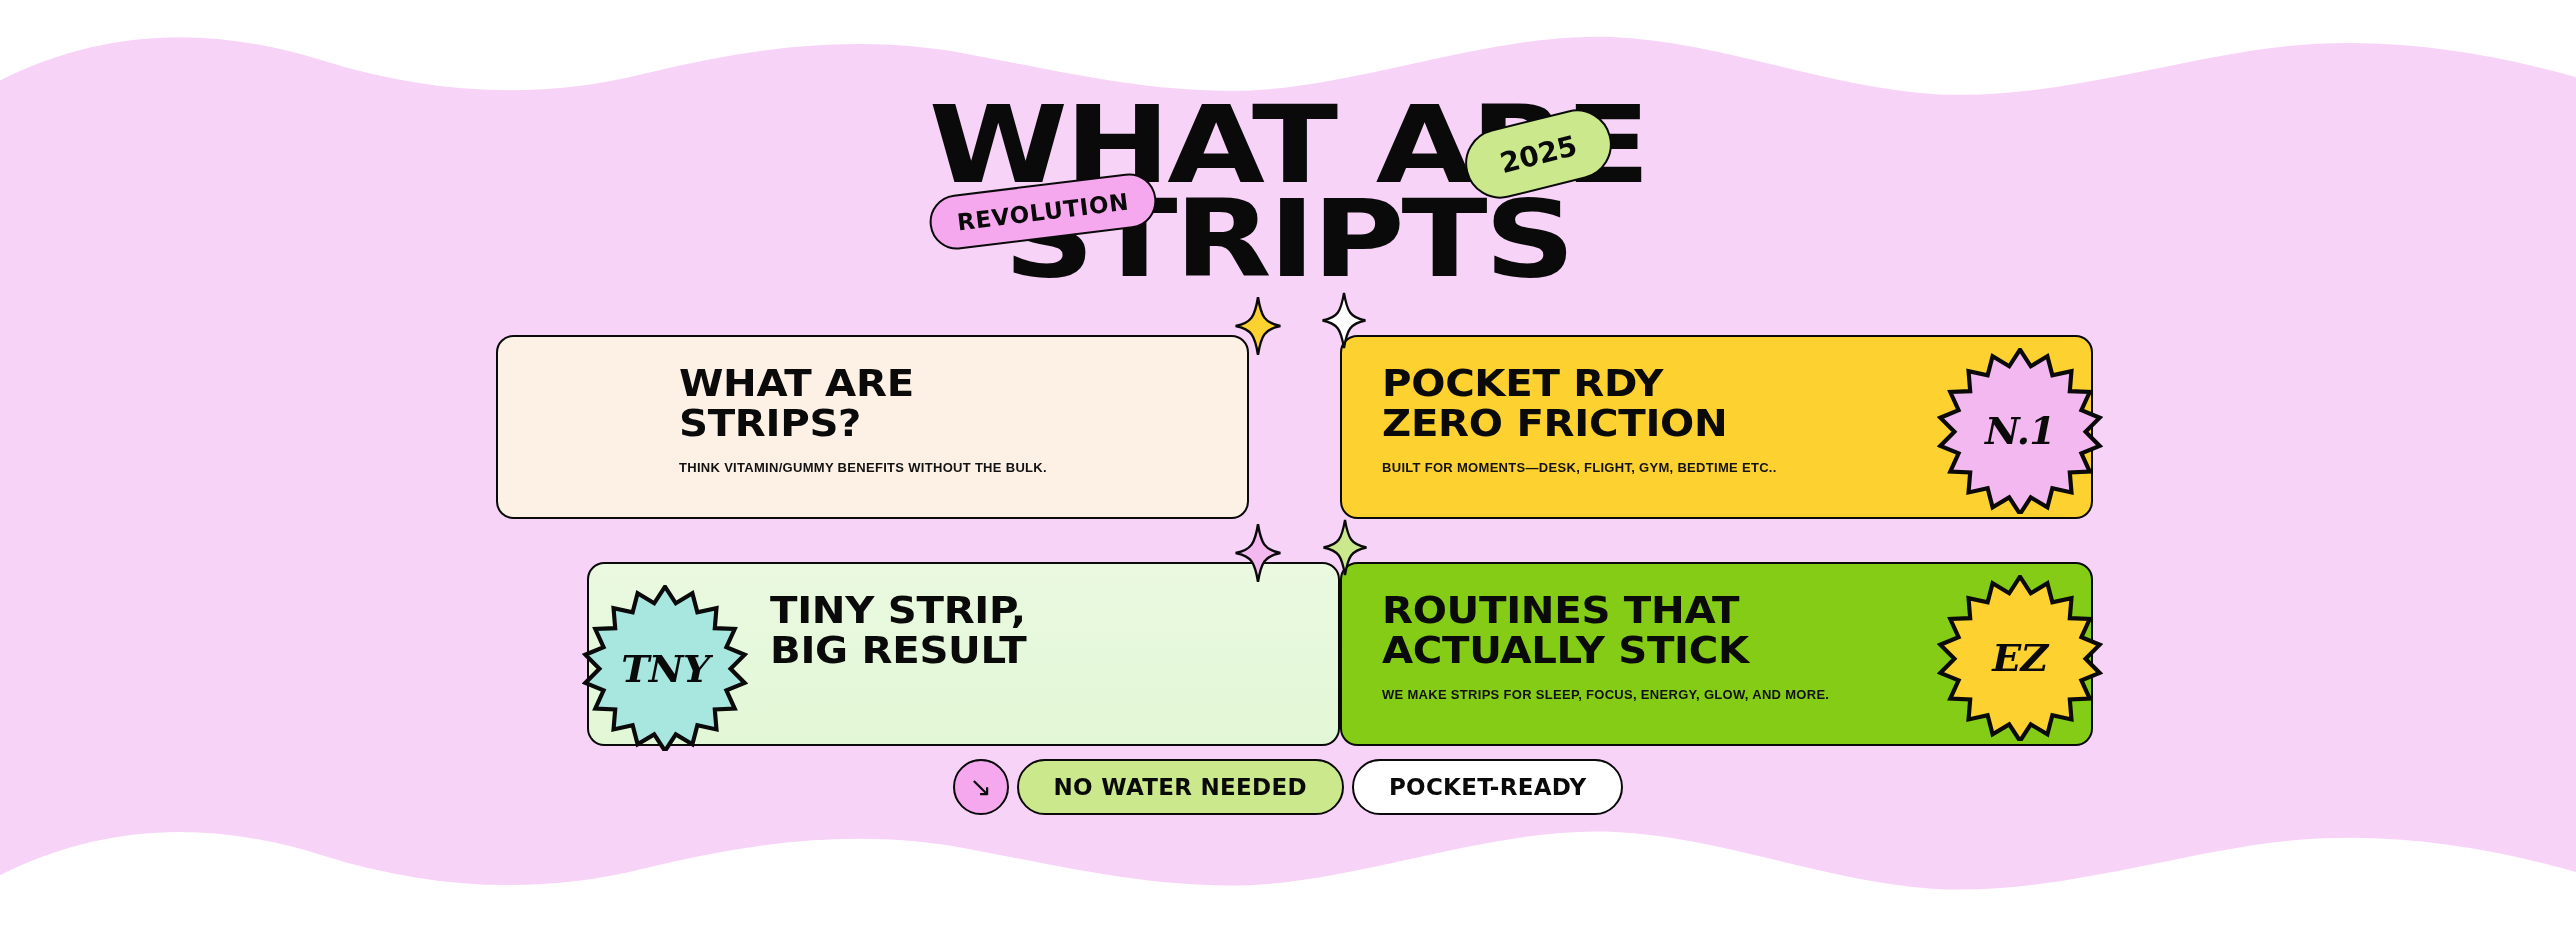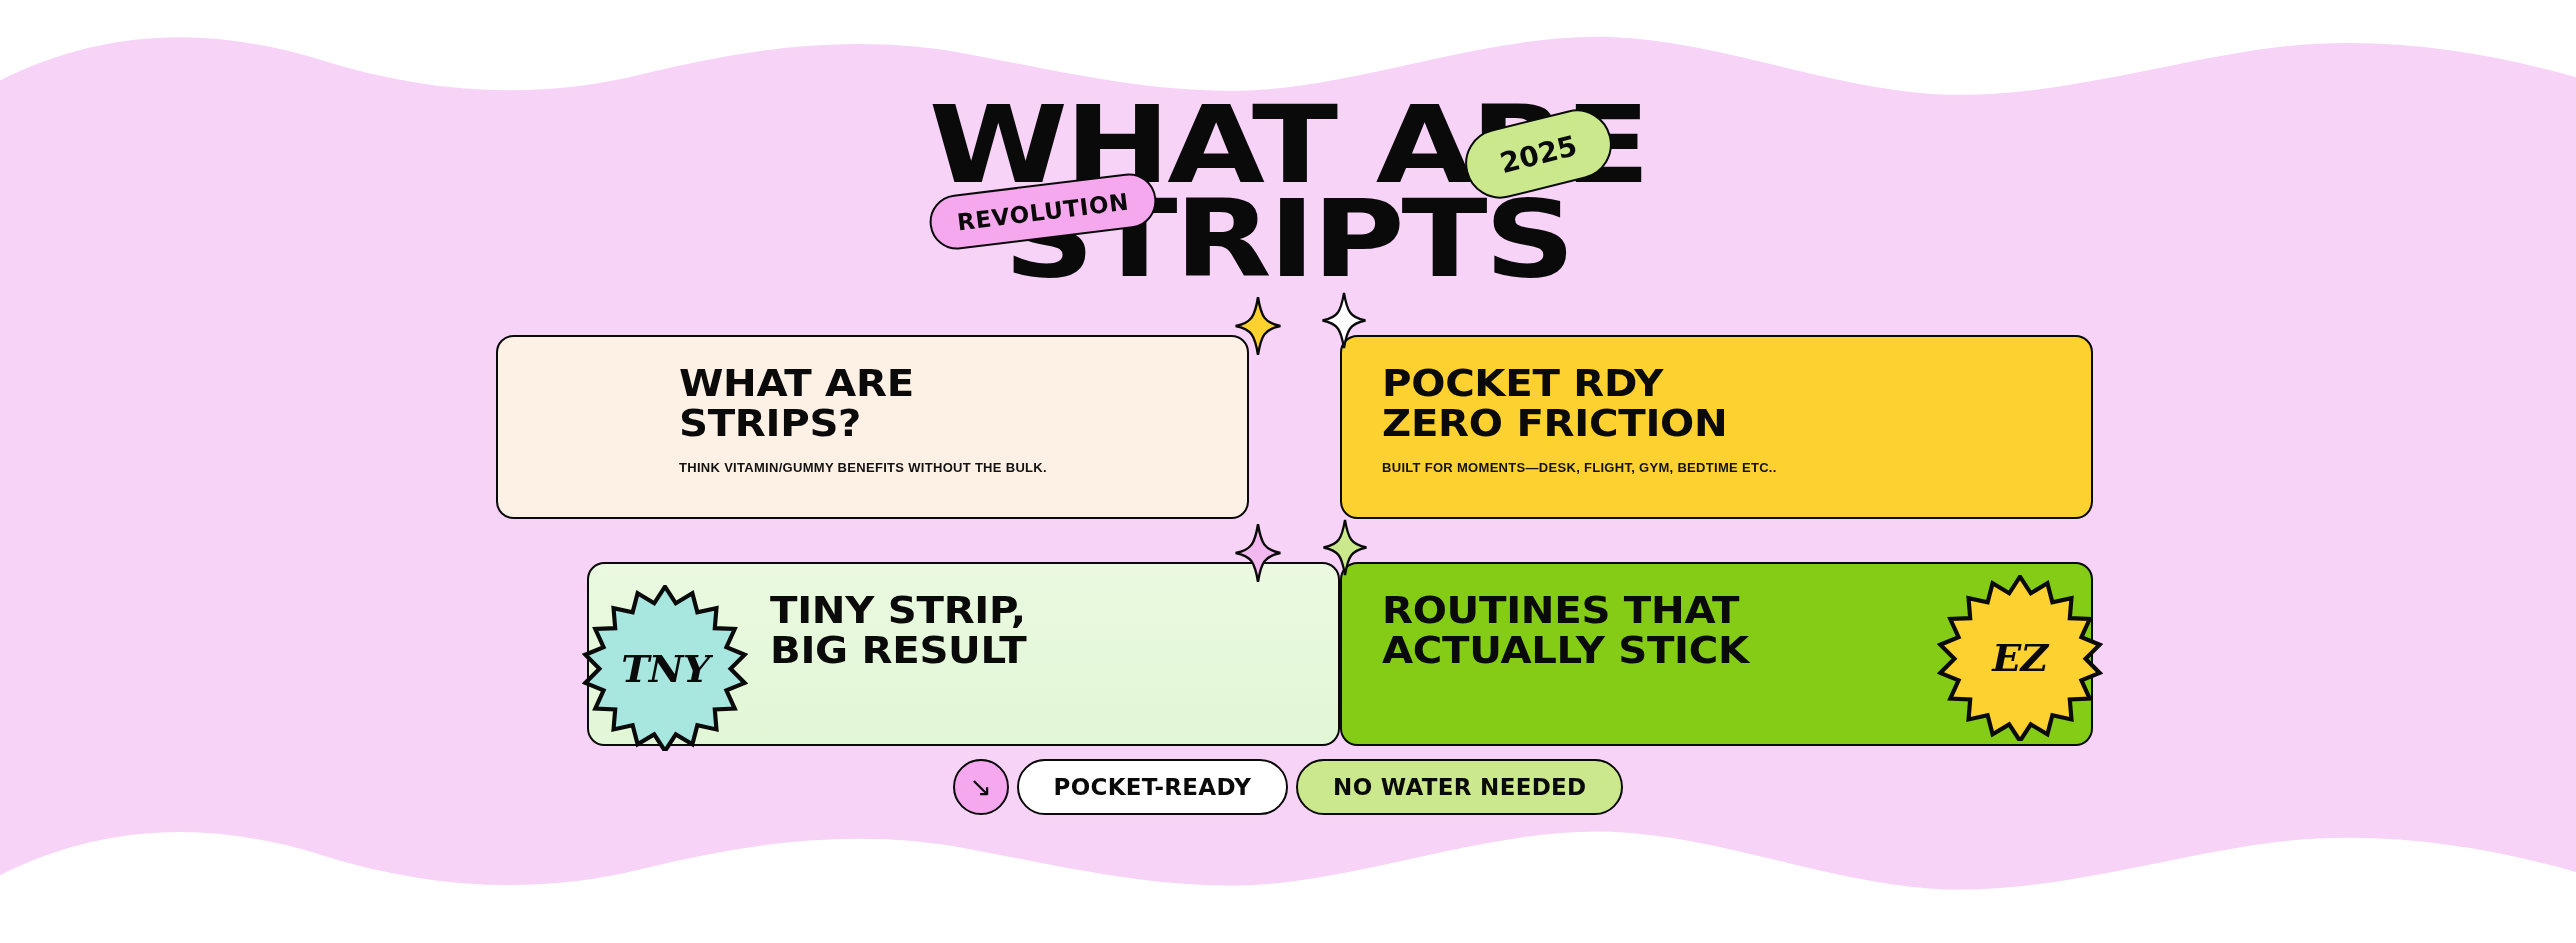--- a/index.html
+++ b/index.html
@@ -240,20 +240,26 @@
       <div class="card c1">
         <div class="card-title">WHAT ARE</div>
         <div class="card-title">STRIPS?</div>
         <div class="card-sub">THINK VITAMIN/GUMMY BENEFITS WITHOUT THE BULK.</div>
       </div>
 
       <div class="card c2 right">
         <div class="card-title">POCKET RDY</div>
         <div class="card-title">ZERO FRICTION</div>
         <div class="card-sub">BUILT FOR MOMENTS—DESK, FLIGHT, GYM, BEDTIME ETC..</div>
+        <div class="burst b2">
+          <svg viewBox="0 0 200 200">
+            <path d="M100 2 L113 22 L133 10 L139 33 L162 28 L160 52 L184 53 L174 75 L196 84 L179 101 L196 118 L174 127 L184 149 L160 150 L162 174 L139 169 L133 192 L113 180 L100 200 L87 180 L67 192 L61 169 L38 174 L40 150 L16 149 L26 127 L4 118 L21 101 L4 84 L26 75 L16 53 L40 52 L38 28 L61 33 L67 10 L87 22 Z" fill="#f2b8ef" stroke="#0a0a0a" stroke-width="5"></path>
+          </svg>
+          <span>N.1</span>
+        </div>
       </div>
 
       <svg class="sparkle" style="left:738px; top:-40px; width:48px; height:62px;" viewBox="0 0 60 76">
         <path d="M30 2 C34 26 38 34 58 38 C38 42 34 50 30 74 C26 50 22 42 2 38 C22 34 26 26 30 2 Z" fill="#fdd12f" stroke="#0a0a0a" stroke-width="3"></path>
       </svg>
       <svg class="sparkle" style="left:825px; top:-44px; width:46px; height:59px;" viewBox="0 0 60 76">
         <path d="M30 2 C34 26 38 34 58 38 C38 42 34 50 30 74 C26 50 22 42 2 38 C22 34 26 26 30 2 Z" fill="#ffffff" stroke="#0a0a0a" stroke-width="3"></path>
       </svg>
     </div>
 
@@ -266,20 +272,21 @@
           <svg viewBox="0 0 200 200">
             <path d="M100 2 L113 22 L133 10 L139 33 L162 28 L160 52 L184 53 L174 75 L196 84 L179 101 L196 118 L174 127 L184 149 L160 150 L162 174 L139 169 L133 192 L113 180 L100 200 L87 180 L67 192 L61 169 L38 174 L40 150 L16 149 L26 127 L4 118 L21 101 L4 84 L26 75 L16 53 L40 52 L38 28 L61 33 L67 10 L87 22 Z" fill="#a8e6e0" stroke="#0a0a0a" stroke-width="5"></path>
           </svg>
           <span>TNY</span>
         </div>
       </div>
 
       <div class="card c4 right">
         <div class="card-title">ROUTINES THAT</div>
         <div class="card-title">ACTUALLY STICK</div>
+        <div class="card-sub">WE MAKE STRIPS FOR SLEEP, FOCUS, ENERGY, GLOW, AND MORE.</div>
         <div class="burst b4">
           <svg viewBox="0 0 200 200">
             <path d="M100 2 L113 22 L133 10 L139 33 L162 28 L160 52 L184 53 L174 75 L196 84 L179 101 L196 118 L174 127 L184 149 L160 150 L162 174 L139 169 L133 192 L113 180 L100 200 L87 180 L67 192 L61 169 L38 174 L40 150 L16 149 L26 127 L4 118 L21 101 L4 84 L26 75 L16 53 L40 52 L38 28 L61 33 L67 10 L87 22 Z" fill="#fdd12f" stroke="#0a0a0a" stroke-width="5"></path>
           </svg>
           <span>EZ</span>
         </div>
       </div>
 
       <svg class="sparkle" style="left:738px; top:-40px; width:48px; height:62px;" viewBox="0 0 60 76">
         <path d="M30 2 C34 26 38 34 58 38 C38 42 34 50 30 74 C26 50 22 42 2 38 C22 34 26 26 30 2 Z" fill="#f2b8ef" stroke="#0a0a0a" stroke-width="3"></path>
@@ -288,18 +295,18 @@
         <path d="M30 2 C34 26 38 34 58 38 C38 42 34 50 30 74 C26 50 22 42 2 38 C22 34 26 26 30 2 Z" fill="#cbe98c" stroke="#0a0a0a" stroke-width="3"></path>
       </svg>
     </div>
 
   </div>
 
   <div class="pills">
     <div class="pill-circle">
       <span>↘</span>
     </div>
+    <div class="pill green">NO WATER NEEDED</div>
     <div class="pill white">POCKET-READY</div>
-    <div class="pill green">NO WATER NEEDED</div>
   </div>
 
 </div>
 
 
 </body></html>

